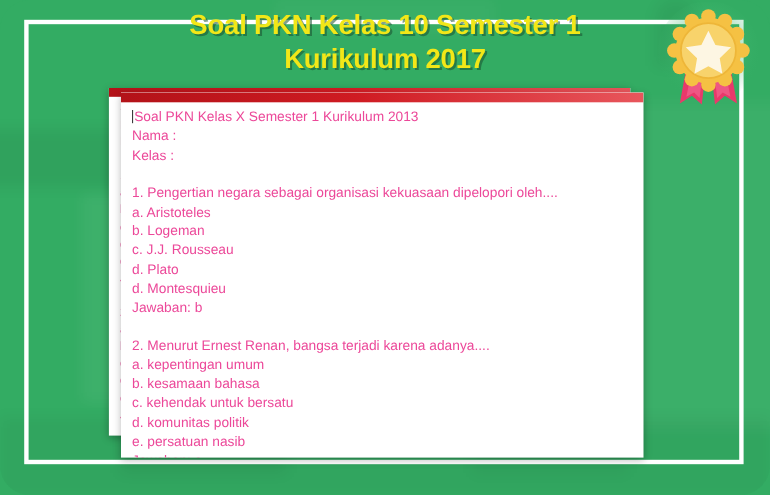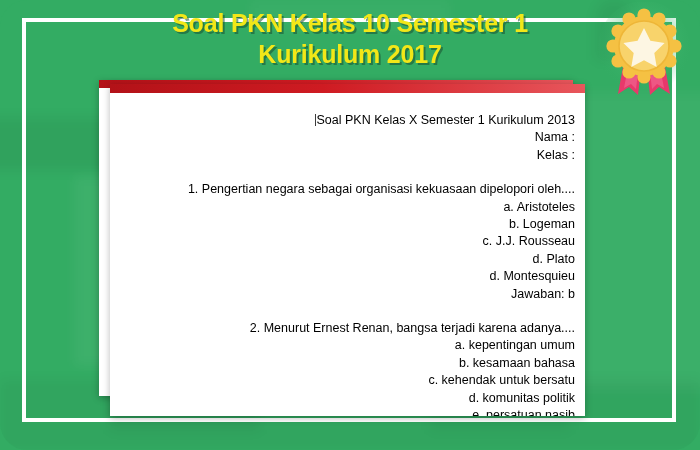--- a/index.html
+++ b/index.html
@@ -82,25 +82,24 @@
     position: absolute;
     background: #ffffff;
     box-shadow: 0 2px 7px rgba(0, 0, 0, 0.28);
     overflow: hidden;
   }
   .card-bar {
     height: 9px;
     background: linear-gradient(to right, #b31218 0%, #cf1b22 45%, #e8565c 100%);
   }
   .card-body {
-    padding: 19px 10px 8px 10px;
-    color: #000000;
+    padding: 5px 10px 8px 10px;
+    color: #ec4899;
     font-size: 12.5px;
     line-height: 17.4px;
-    text-align: right;
   }
 
   .card-back {
     left: 99px;
     top: 80px;
     width: 474px;
     height: 316px;
     z-index: 2;
   }
   .card-back .card-bar { height: 8px; }

